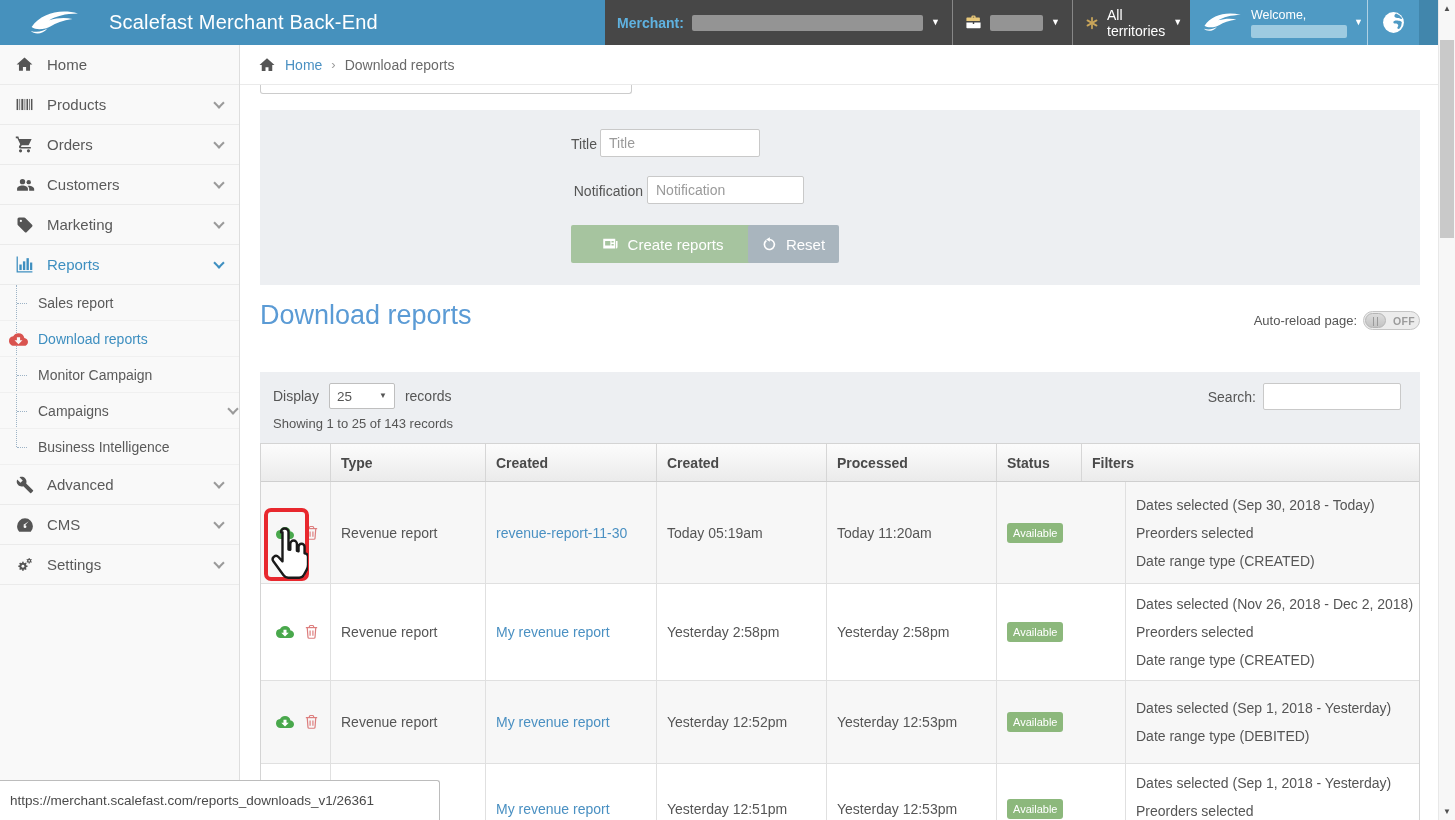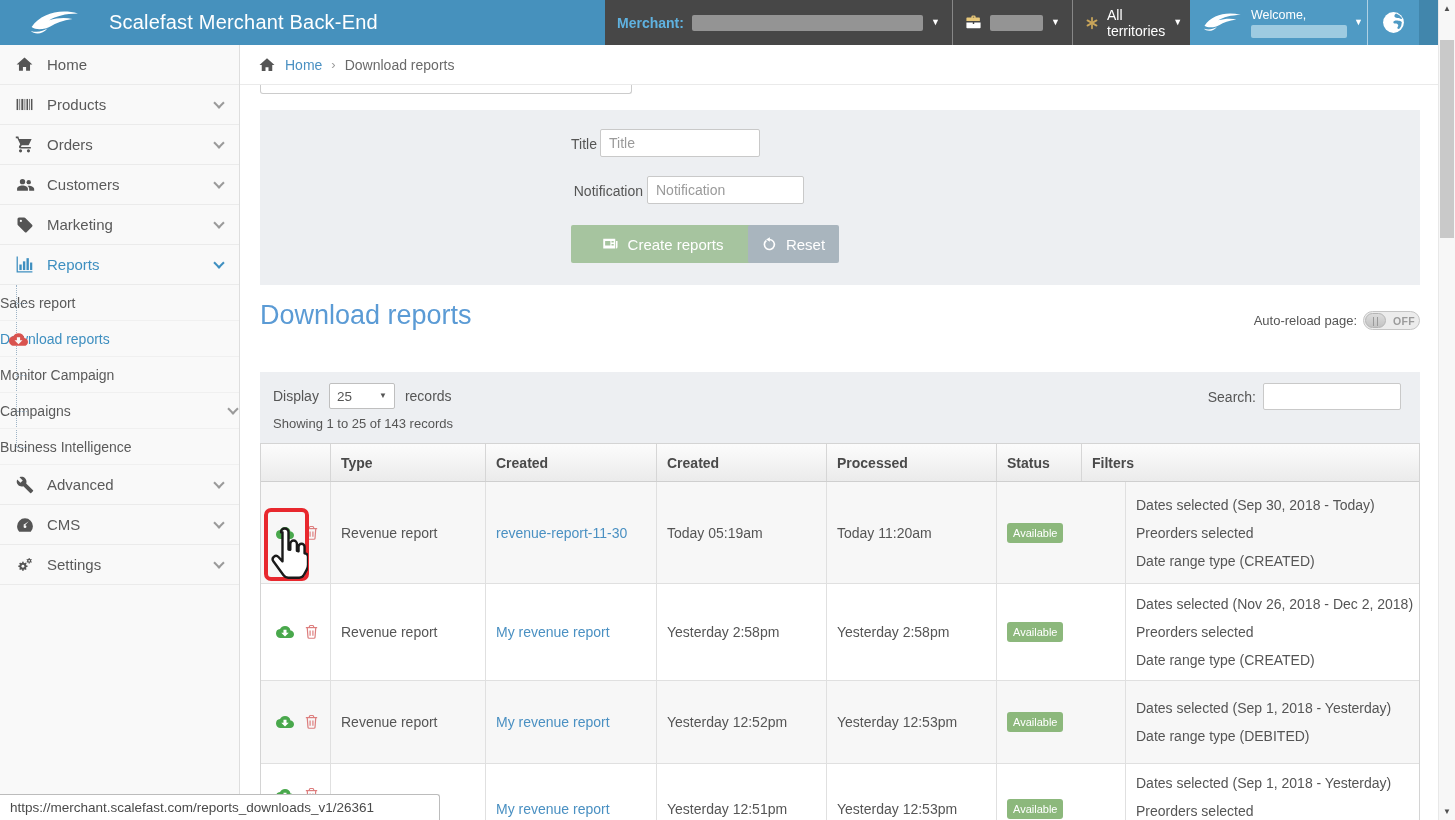--- a/index.html
+++ b/index.html
@@ -28,21 +28,21 @@
   
   .sidebar{position:absolute;left:0;top:45px;width:240px;height:775px;background:#f9f9f9;border-right:1px solid #dedede;}
   .side-item{height:40px;display:flex;align-items:center;padding:0 16px 0 14px;border-bottom:1px solid #ebebeb;color:#5a5a5a;font-size:15px;cursor:pointer;}
   .side-item .icn{width:21px;height:21px;margin-right:12px;display:flex;align-items:center;justify-content:center;color:#555;}
   .side-item.active{color:#3e8fc0;}
   .side-item.active .icn{color:#3e8fc0;}
   .chev{margin-left:auto;width:8px;height:8px;border-right:2px solid #9a9a9a;border-bottom:2px solid #9a9a9a;transform:rotate(45deg);margin-top:-4px;}
   .side-item.active .chev{border-color:#3e8fc0;}
   .subwrap{position:relative;}
   .subwrap::before{content:"";position:absolute;left:16px;top:0;bottom:18px;border-left:1px dotted #9db3c6;}
-  .sub-item{position:relative;height:36px;display:flex;align-items:center;font-size:14px;color:#5a5a5a;border-bottom:1px solid #f0f0f0;cursor:pointer;}
+  .sub-item{position:relative;height:36px;display:flex;align-items:center;padding-left:38px;font-size:14px;color:#5a5a5a;border-bottom:1px solid #f0f0f0;cursor:pointer;}
   .sub-item::before{content:"";position:absolute;left:17px;top:18px;width:10px;border-top:1px dotted #9db3c6;}
   .sub-item.active{color:#3e8fc0;}
   .sub-item.active::before{display:none;}
   .sub-cloud{position:absolute;left:9px;top:9px;width:19px;height:19px;color:#d9534f;}
   .sub-item .chev{margin-right:2px;}
 
   
   .crumb{position:absolute;left:240px;top:45px;width:1198px;height:40px;background:#fff;border-bottom:1px solid #eaeaea;display:flex;align-items:center;padding-left:18px;font-size:14px;color:#6a6a6a;}
   .crumb .icn{color:#555;margin-right:9px;display:flex;}
   .crumb a{color:#4a90c2;text-decoration:none;cursor:pointer;}
@@ -98,21 +98,21 @@
   .ic-tr{color:#dd7e7e;}
   .badge{background:#8cb87c;color:#fff;font-size:11px;padding:4px 6px;border-radius:3px;white-space:nowrap;}
   .c-filters{flex-direction:column;align-items:flex-start;justify-content:center;gap:10px;line-height:18px;margin-left:44px;}
   .c-filters div{white-space:nowrap;}
 
   
   .clickbox{position:absolute;left:264px;top:508px;width:45px;height:73px;border:4px solid #e8282e;border-radius:7px;z-index:6;pointer-events:none;}
   .hand{position:absolute;left:266px;top:526px;width:42px;height:58px;z-index:7;pointer-events:none;}
 
   
-  .statusbar{position:absolute;left:0;bottom:0;width:440px;height:26px;background:#fff;border:1px solid #bcbcbc;border-left:none;border-bottom:none;border-radius:0 3px 0 0;display:flex;align-items:center;padding:0 10px;font-size:13.5px;color:#4a4a4a;z-index:9;white-space:nowrap;overflow:hidden;}
+  .statusbar{position:absolute;left:0;bottom:0;width:440px;height:40px;background:#fff;border:1px solid #bcbcbc;border-left:none;border-bottom:none;border-radius:0 3px 0 0;display:flex;align-items:center;padding:0 10px;font-size:13.5px;color:#4a4a4a;z-index:9;white-space:nowrap;overflow:hidden;}
 
   
   .sbar{position:absolute;right:0;top:0;width:17px;height:820px;background:#f7f7f7;border-left:1px solid #e8e8e8;z-index:10;}
   .sbar .arr{height:17px;display:flex;align-items:center;justify-content:center;font-size:8px;color:#4f4f4f;cursor:pointer;}
   .sbar .arr.dn{position:absolute;bottom:0;left:0;right:0;}
   .sthumb{position:absolute;left:1px;right:1px;top:40px;height:198px;background:#c9c9c9;cursor:pointer;}
 </style>
 </head>
 <body>
 

